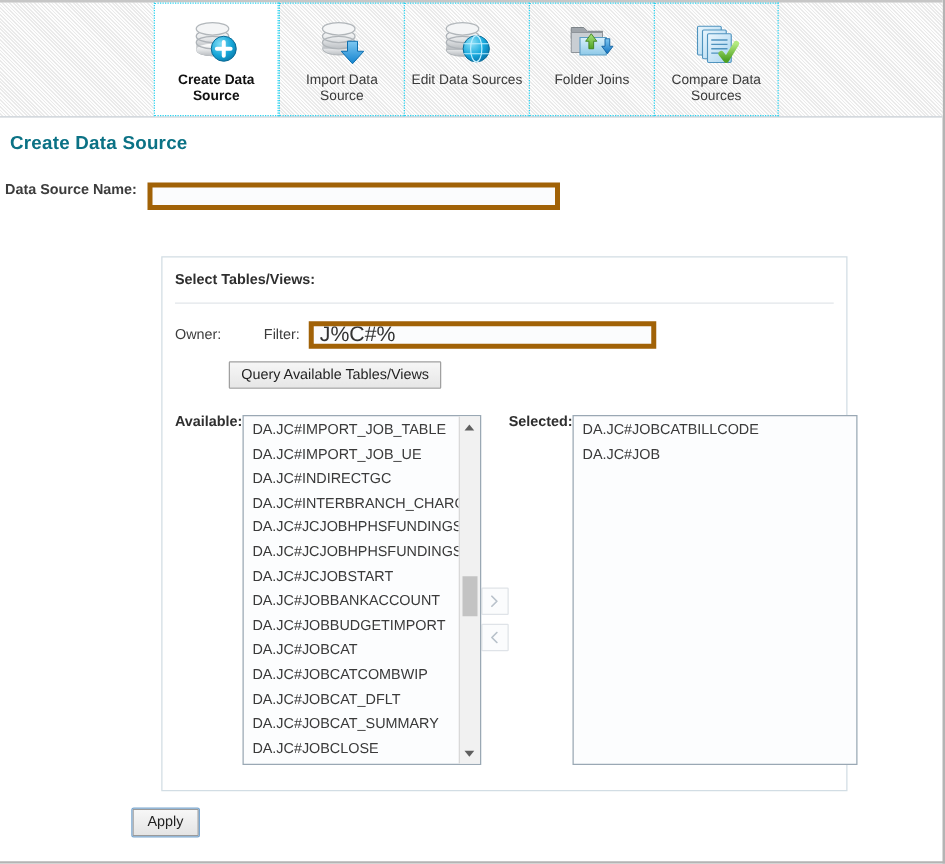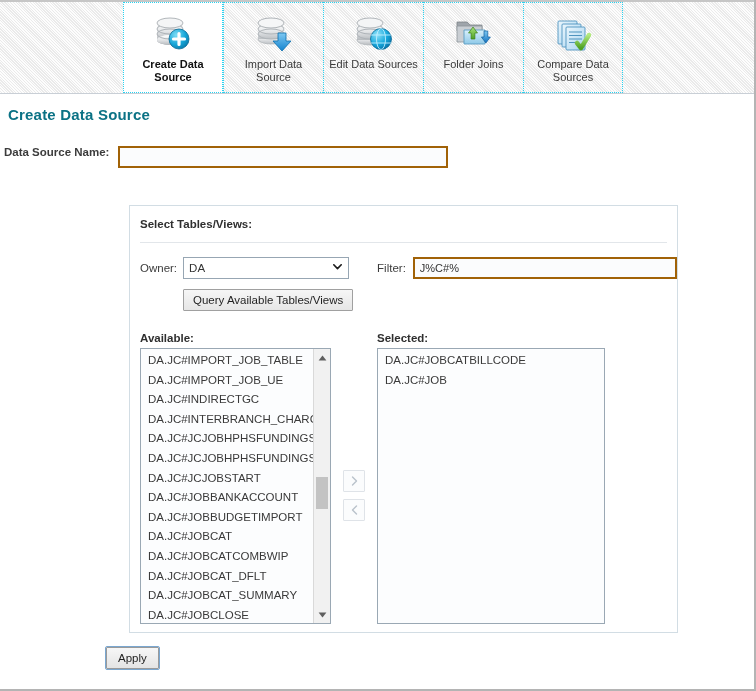--- a/index.html
+++ b/index.html
@@ -96,24 +96,24 @@
   }
   .name-label {
     font-size: 11.5px;
     font-weight: bold;
     color: #3c3c3c;
     margin-right: 9px;
   }
   .text-input {
     box-sizing: border-box;
     height: 22px;
-    border: 2px solid #a16207;
+    border: 4px solid #a16207;
     background: #fbfcfd;
     font-family: "Liberation Sans", sans-serif;
-    font-size: 11px;
+    font-size: 17px;
     color: #333;
     padding: 0 5px;
     outline: none;
   }
   #ds-name-input { width: 330px; }
 
   
   .panel {
     position: absolute;
     left: 109px;
@@ -196,21 +196,21 @@
 
   
   .lists-area {
     position: absolute;
     left: 10px;
     top: 126px;
     right: 10px;
     bottom: 8px;
     display: flex;
   }
-  .list-col { display: flex; flex-direction: column; }
+  .list-col { display: flex; }
   .list-label {
     font-size: 11.5px;
     font-weight: bold;
     color: #2f2f2f;
     margin-bottom: 4px;
   }
   .listbox {
     box-sizing: border-box;
     border: 1px solid #9aa8b4;
     background: #fcfdfe;
@@ -447,28 +447,20 @@
     <input id="ds-name-input" class="text-input" type="text" value="" style="">
   </div>
 
   <div class="panel">
 
     <div class="panel-title">Select Tables/Views:</div>
     <div class="panel-divider"></div>
 
     <div class="owner-row">
       <span class="owner-label">Owner:</span>
-      <span class="select-wrap">
-        <select id="owner-select" class="styled-select">
-          <option>DA</option>
-        </select>
-        <svg class="select-arrow" viewBox="0 0 9 6">
-          <path d="M0.8 0.8 L4.5 4.6 L8.2 0.8" fill="none" stroke="#1b1b1b" stroke-width="1.6" stroke-linecap="round" stroke-linejoin="round"></path>
-        </svg>
-      </span>
       <span class="filter-label">Filter:</span>
       <input id="filter-input" class="text-input" type="text" value="J%C#%" style="">
     </div>
 
     <button class="query-btn">Query Available Tables/Views</button>
 
     <div class="lists-area">
 
       <div class="list-col">
         <span class="list-label">Available:</span>

